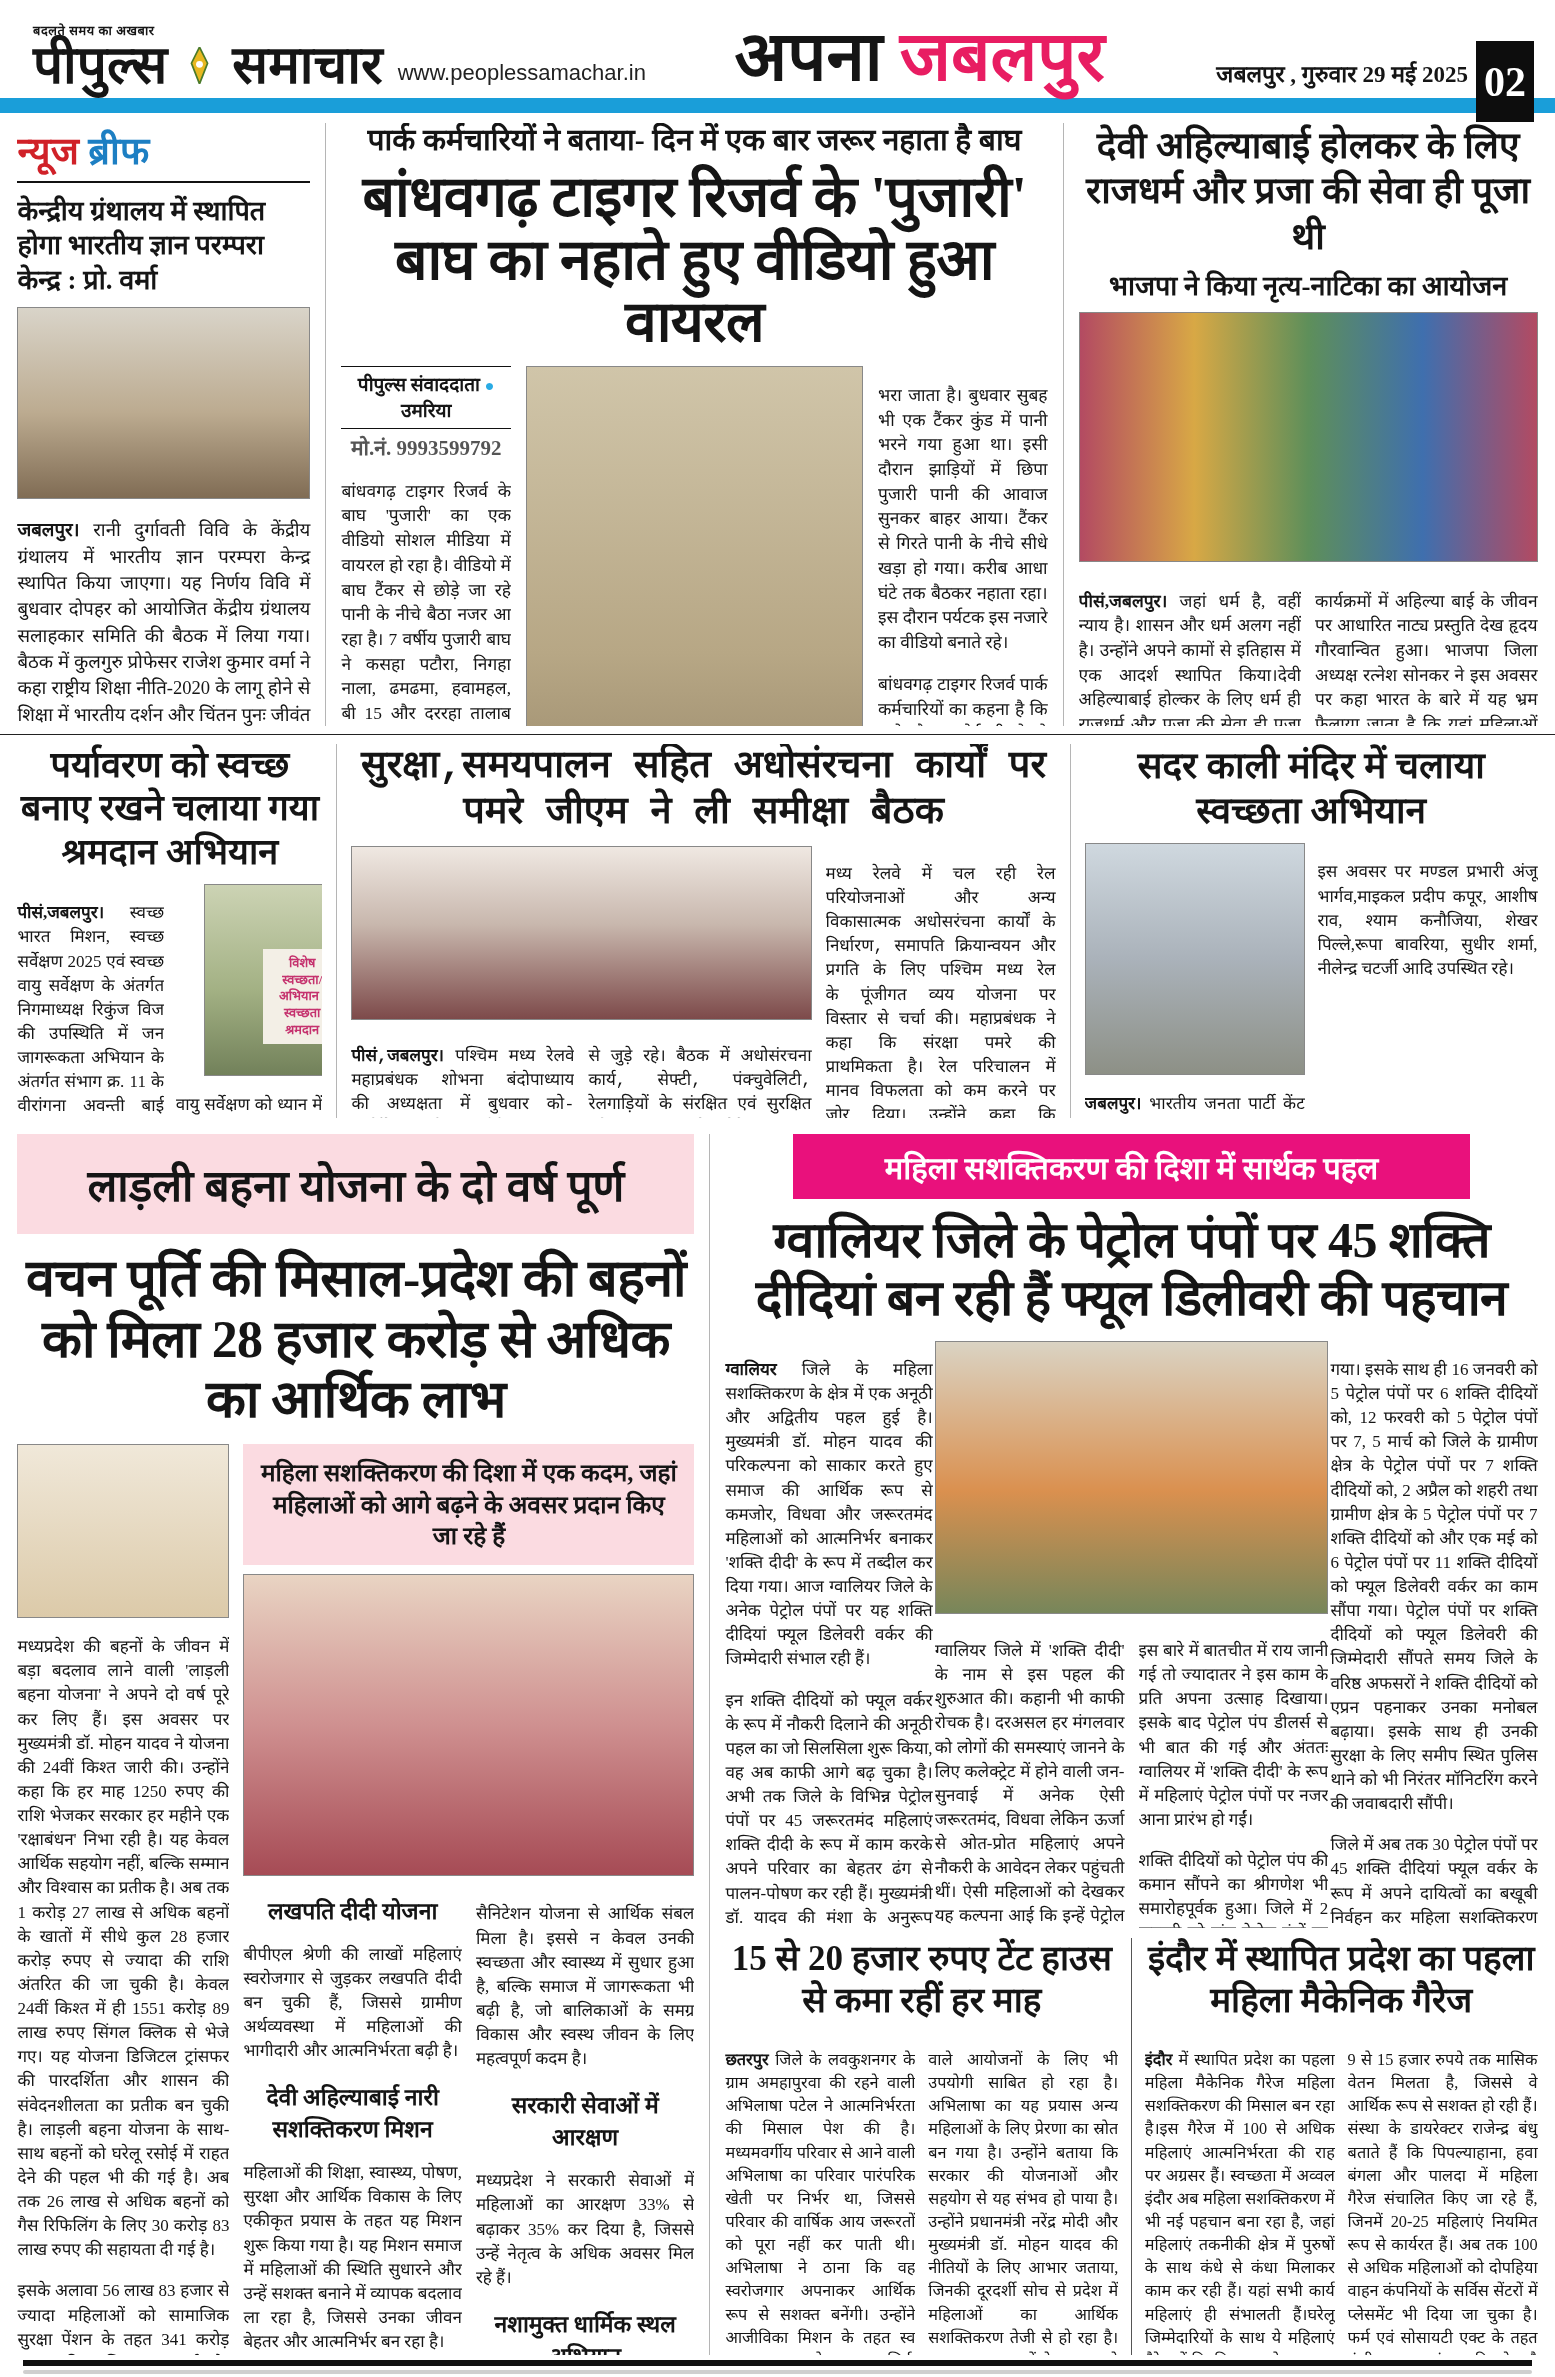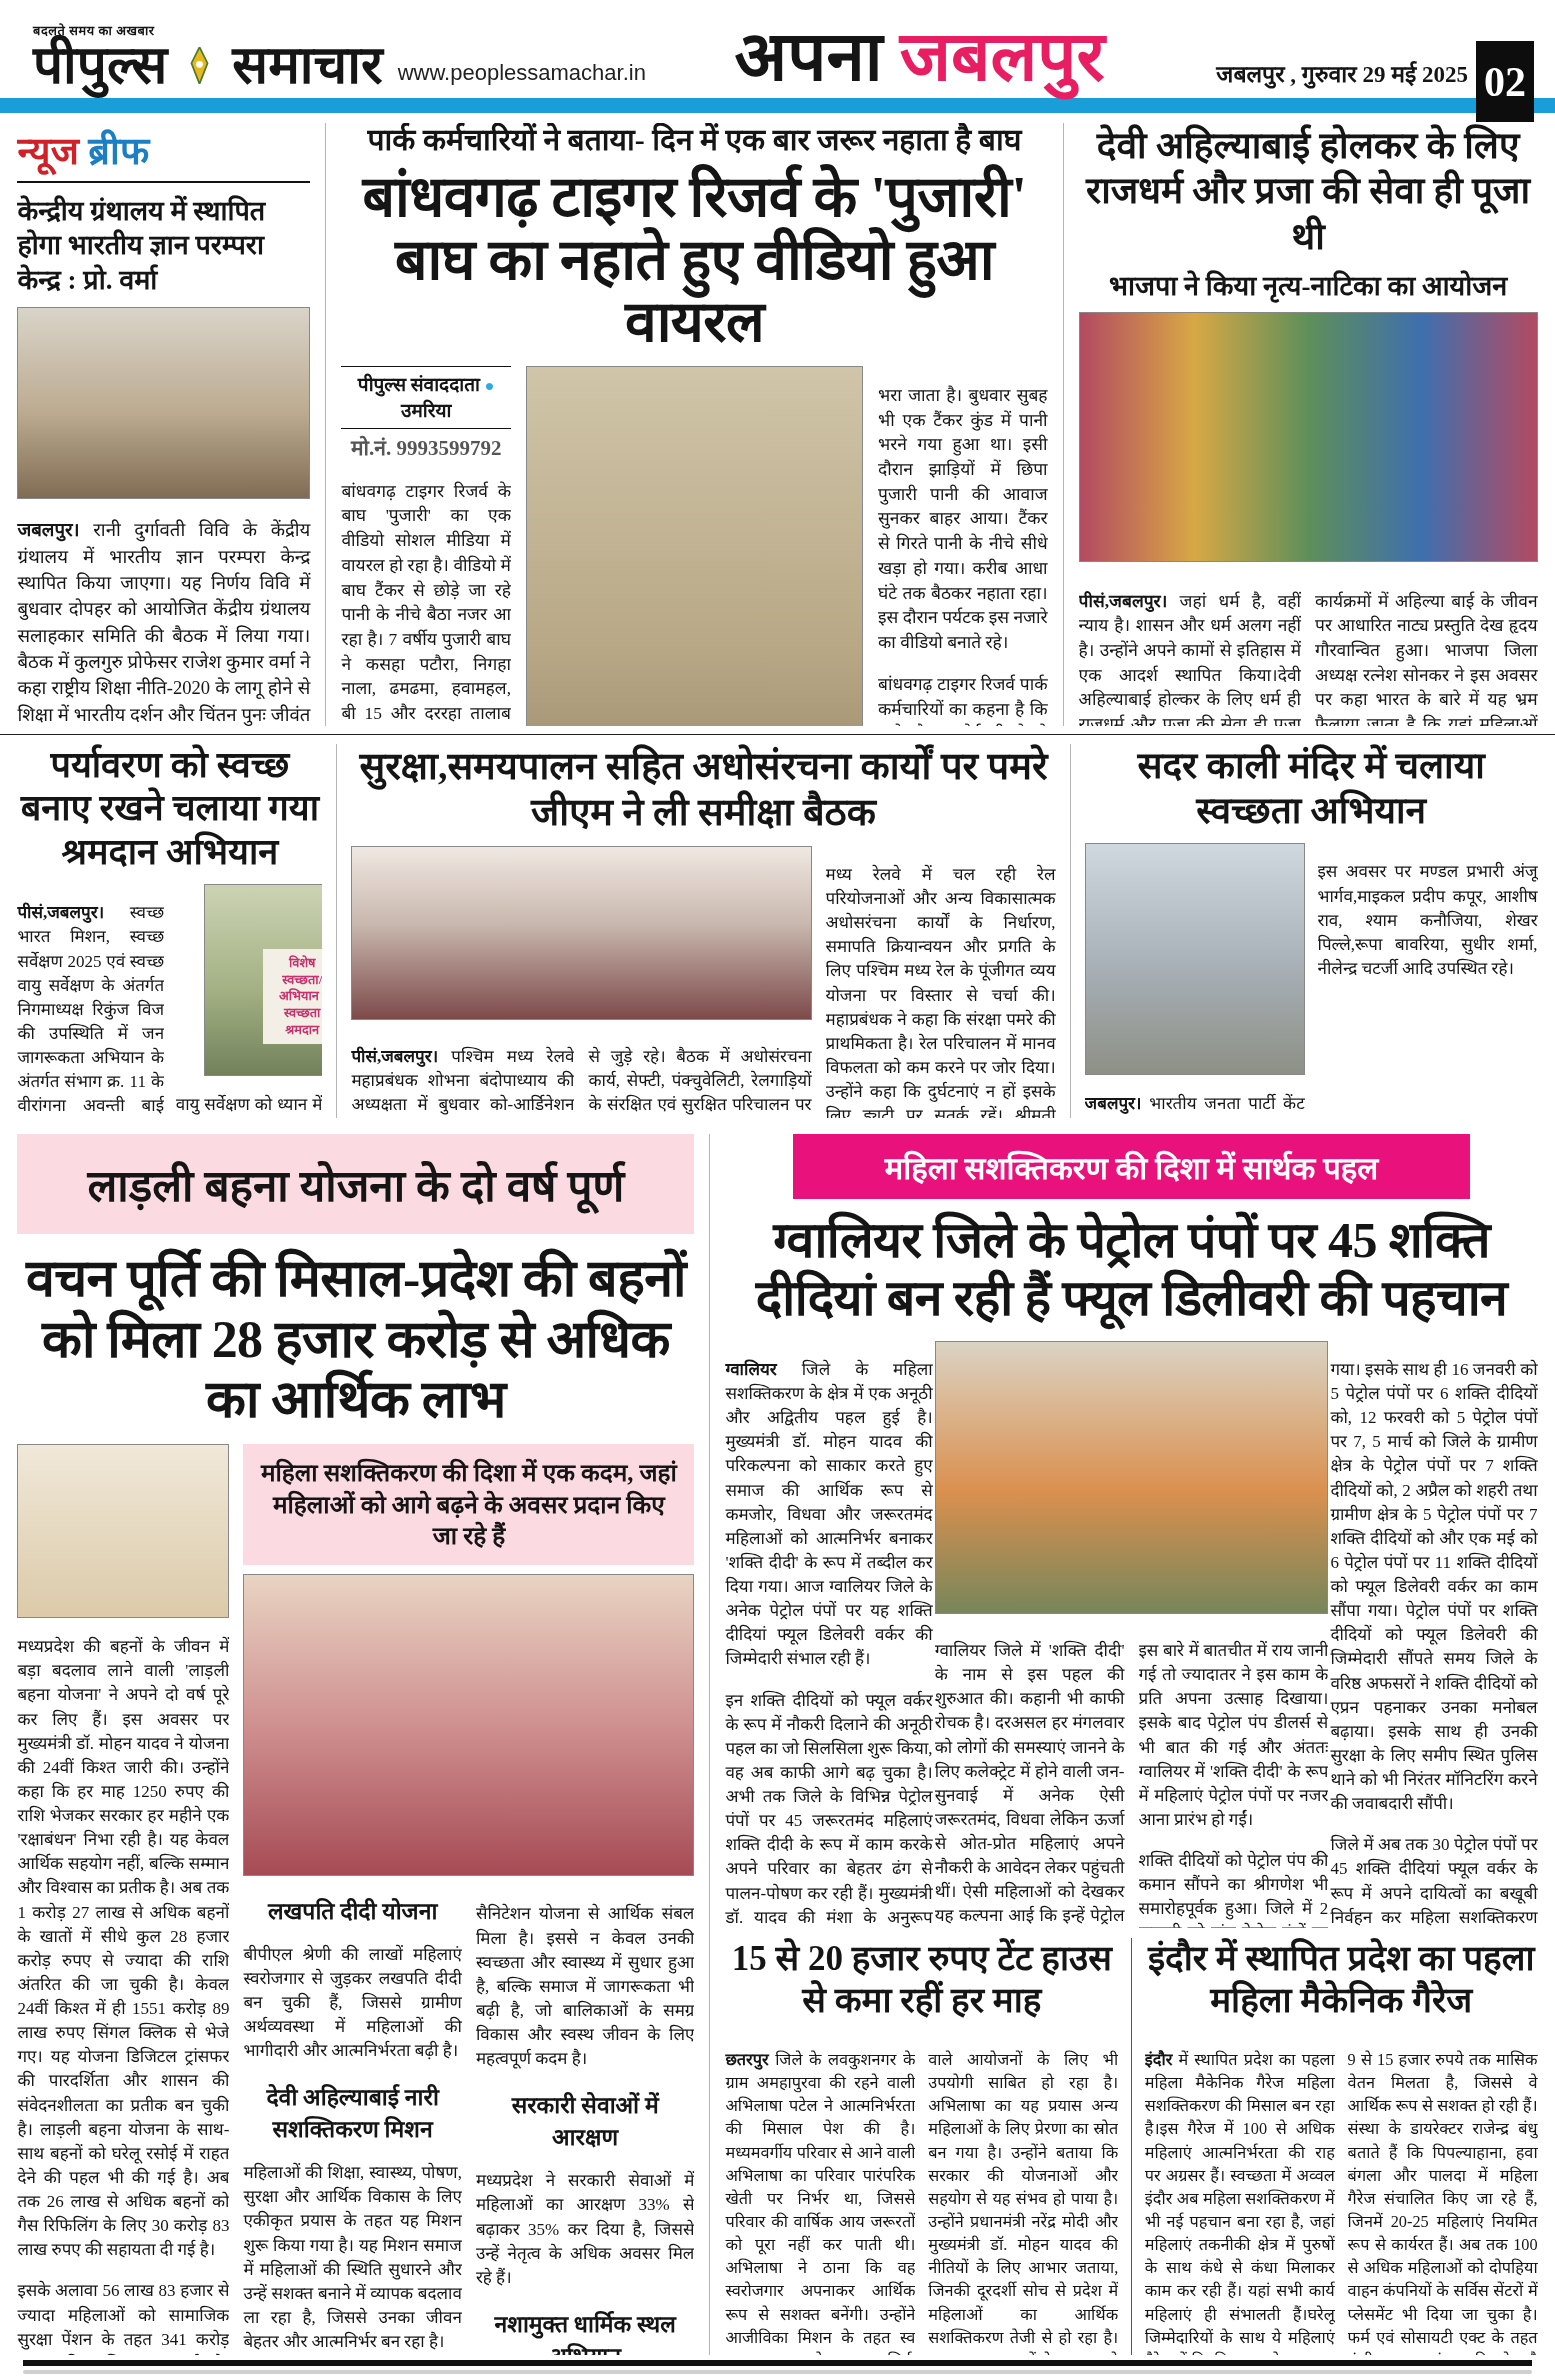--- a/index.html
+++ b/index.html
@@ -53,21 +53,21 @@
   .devi-col{flex:1 1 0;overflow:hidden;}
   
   .band-mid{height:384px;overflow:hidden;border-top:1.2px solid #222;margin-top:8.1px;padding-top:9.3px;}
   .h-mid{font-size:36px;line-height:1.2;text-align:center;margin-bottom:10.5px;}
   .shram{width:305px;flex:0 0 auto;padding-right:14px;overflow:hidden;}
   .shram-row{display:flex;gap:11.6px;}
   .shram-col{flex:1 1 0;overflow:hidden;}
   .ph-shram{height:192px;background:linear-gradient(180deg,#ccd3b4 0%,#a3b184 55%,#72815a 100%);margin-bottom:8.1px;margin-left:28px;}
   .ph-banner{position:absolute;right:8.1px;top:64px;width:46%;background:#f3efe6;color:#c5326e;
              font-size:12.8px;font-weight:bold;text-align:center;padding:5.8px;line-height:1.3;}
-  .rail{flex:1 1 auto;padding:0 14px;overflow:hidden;}
+  .rail{flex:1 1 auto;padding:0 14px;overflow:hidden;font-family:Liberation Mono, monospace;}
   .rail-row{display:flex;gap:14px;}
   .rail-left{flex:2 1 0;}
   .ph-rail{height:174px;background:linear-gradient(180deg,#efe8e2 0%,#c8b7ad 45%,#7d4a4a 100%);margin-bottom:8.1px;}
   .rail-2col{display:flex;gap:14px;}
   .rail-2col>div{flex:1 1 0;overflow:hidden;}
   .rail-c3{flex:1 1 0;overflow:hidden;}
   .kali{width:453px;flex:0 0 auto;padding-left:14px;overflow:hidden;}
   .kali-row{display:flex;gap:12.8px;}
   .kali-col{flex:1 1 0;overflow:hidden;}
   .ph-kali{height:232px;background:linear-gradient(180deg,#cfd8df 0%,#aab2ba 50%,#8d9086 100%);margin-bottom:8.1px;}

